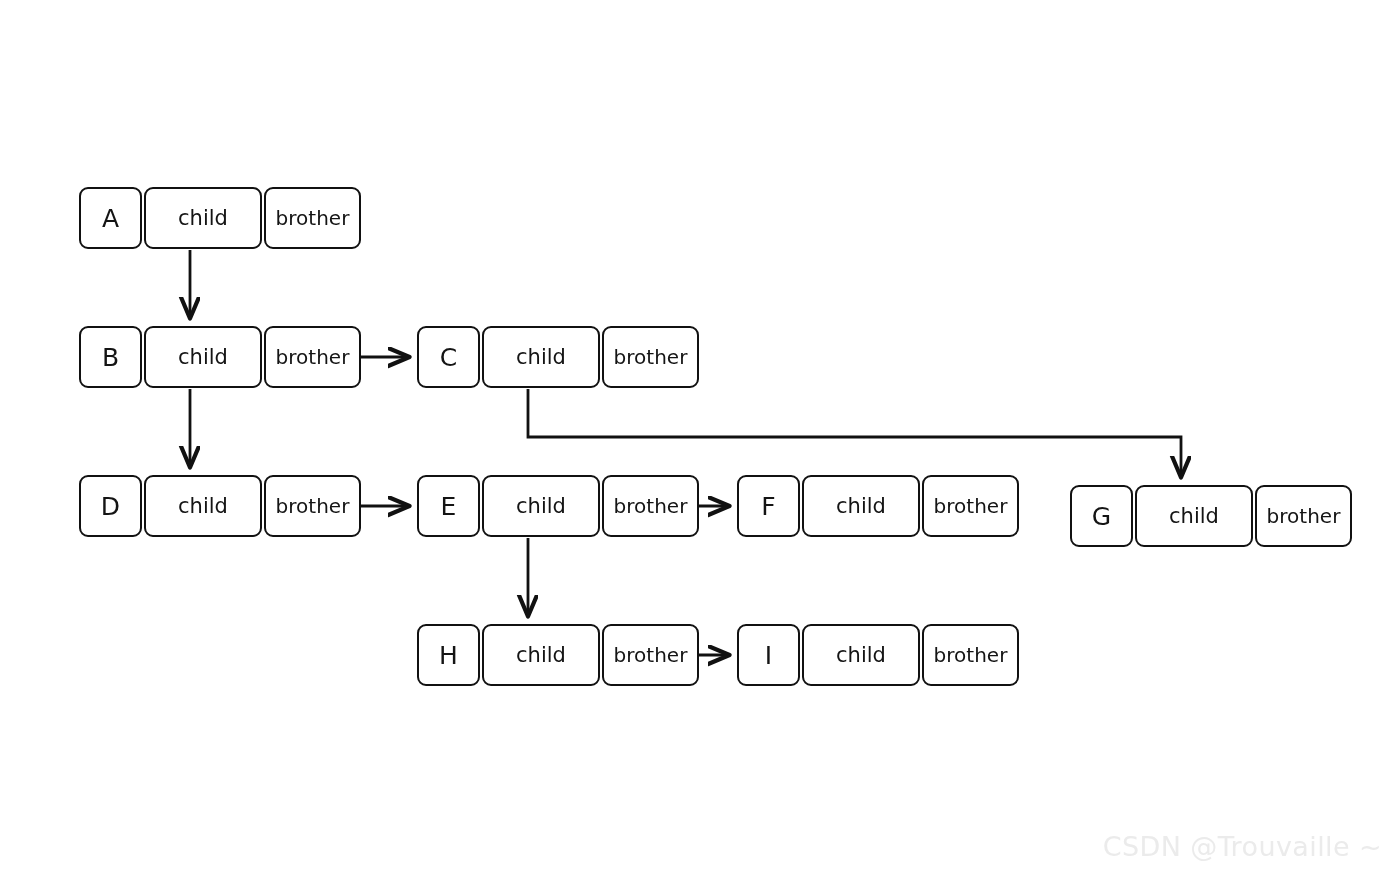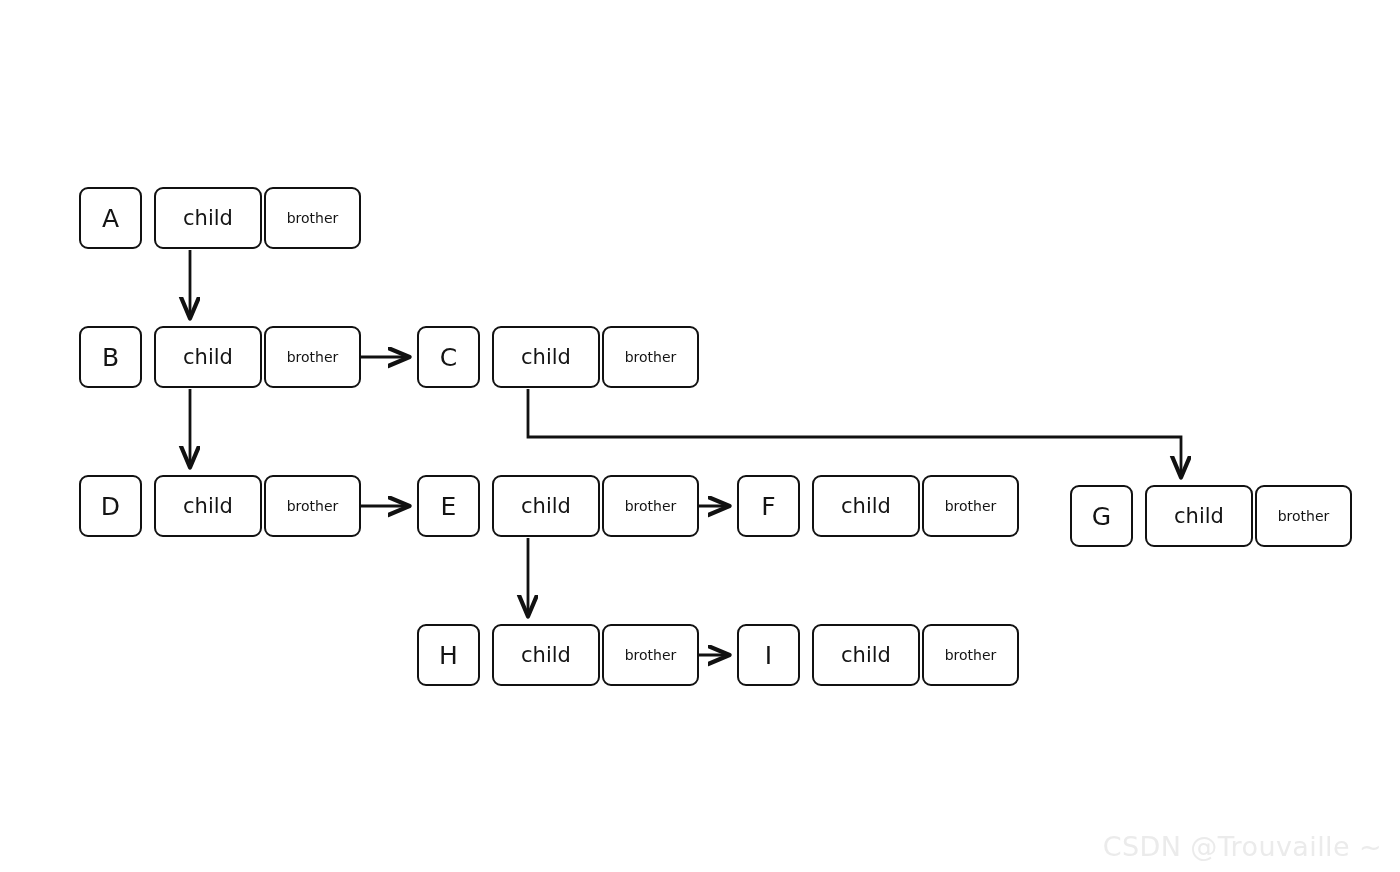--- a/index.html
+++ b/index.html
@@ -52,27 +52,27 @@
     color: #141414;
     line-height: 1;
     height: 62px;
     white-space: nowrap;
   }
   .cell.letter {
     width: 63px;
     font-size: 25px;
   }
   .cell.child {
-    width: 108px;
+    width: 118px;
     font-size: 21px;
-    margin-left: 12px;
+    margin-left: 2px;
   }
   .cell.brother {
     width: 97px;
-    font-size: 14px;
+    font-size: 20px;
     margin-left: 2px;
   }
 
   
   #watermark {
     position: absolute;
     right: 18px;
     bottom: 10px;
     font-size: 27px;
     color: #ebebeb;

